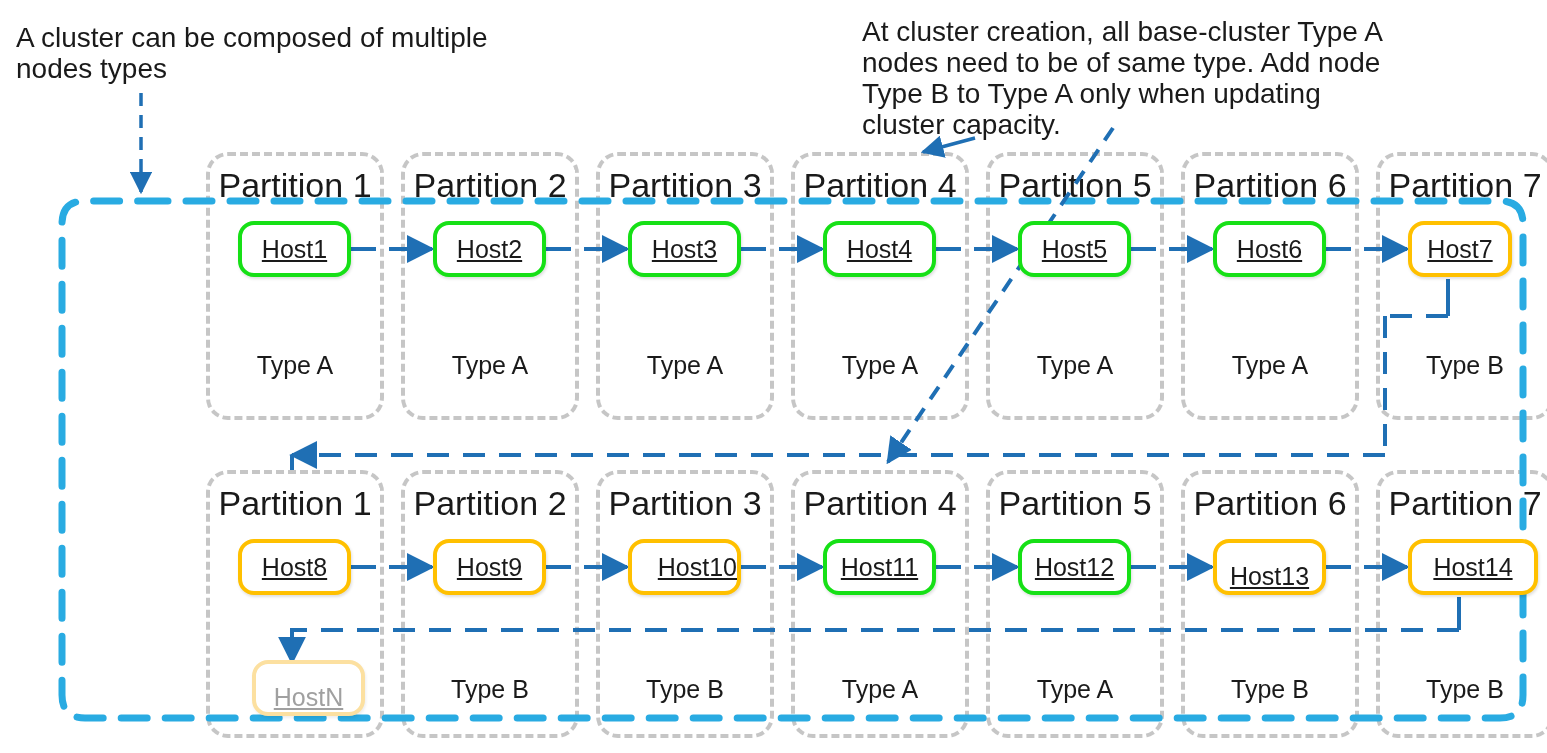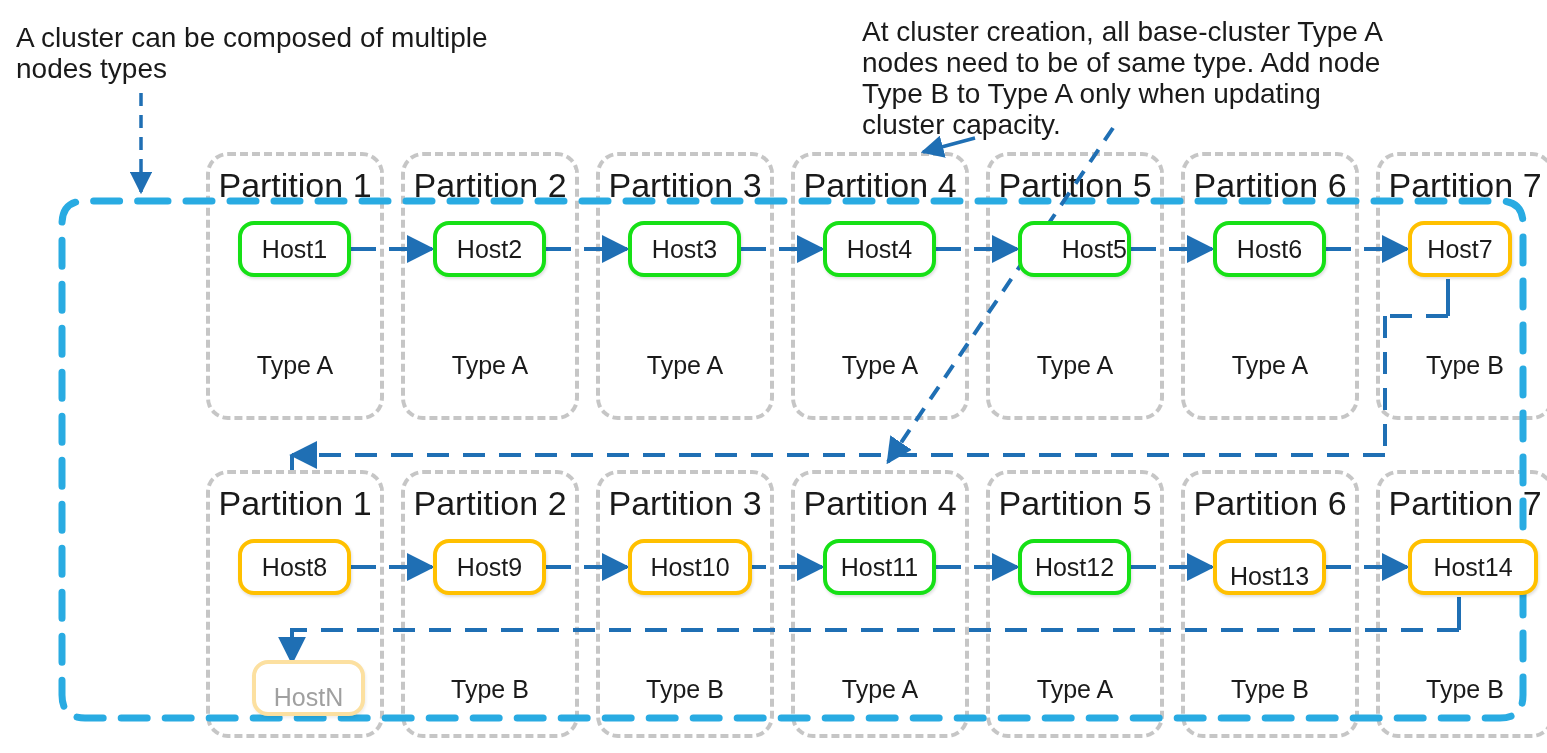--- a/index.html
+++ b/index.html
@@ -19,21 +19,21 @@
   .ptitle{position:absolute;left:0;right:0;top:14px;text-align:center;
           font-size:34px;color:#1a1a1a;background:#ffffff;line-height:30px;}
   .ptype{position:absolute;left:0;right:0;text-align:center;
          font-size:25px;color:#1a1a1a;line-height:30px;}
 
   
   .host{position:absolute;box-sizing:border-box;height:56px;
         border-radius:16px;background:#ffffff;
         display:flex;align-items:center;justify-content:center;
         font-size:25px;color:#1a1a1a;
-        box-shadow:1px 2px 3px rgba(0,0,0,.13);}
+        box-shadow:1px 2px 3px rgba(0,0,0,.13);text-decoration:underline;}
   .host.green{border:4px solid #16e016;}
   .host.amber{border:4px solid #ffc000;}
   .host.ghost{border:4px solid #fce0a0;color:#a0a0a0;box-shadow:1px 2px 3px rgba(0,0,0,.07);}
 
   
   svg.layer{position:absolute;left:0;top:0;width:1547px;height:753px;overflow:visible;pointer-events:none;}
 </style>
 </head>
 <body>
 
@@ -156,37 +156,37 @@
     </div>
   <div class="host green" style="left:433px;top:221px;width:113px;">
     <span>Host2</span>
     </div>
   <div class="host green" style="left:628px;top:221px;width:113px;">
     <span>Host3</span>
     </div>
   <div class="host green" style="left:823px;top:221px;width:113px;">
     <span>Host4</span>
     </div>
-  <div class="host green" style="left:1018px;top:221px;width:113px;justify-content:flex-end;">
+  <div class="host green" style="left:1018px;top:221px;width:113px;">
     <span>Host5</span>
     </div>
   <div class="host green" style="left:1213px;top:221px;width:113px;">
     <span>Host6</span>
     </div>
   <div class="host amber" style="left:1408px;top:221px;width:104px;align-items:center;">
     <span>Host7</span>
     </div>
 
   <div class="host amber" style="left:238px;top:539px;width:113px;">
     <span>Host8</span>
     </div>
   <div class="host amber" style="left:433px;top:539px;width:113px;">
     <span>Host9</span>
     </div>
-  <div class="host amber" style="left:628px;top:539px;width:124px;">
+  <div class="host amber" style="left:628px;top:539px;width:113px;justify-content:flex-end;">
     <span>Host10</span>
     </div>
   <div class="host green" style="left:823px;top:539px;width:113px;">
     <span>Host11</span>
     </div>
   <div class="host green" style="left:1018px;top:539px;width:113px;">
     <span>Host12</span>
     </div>
   <div class="host amber" style="left:1213px;top:539px;width:113px;align-items:flex-end;">
     <span>Host13</span>

